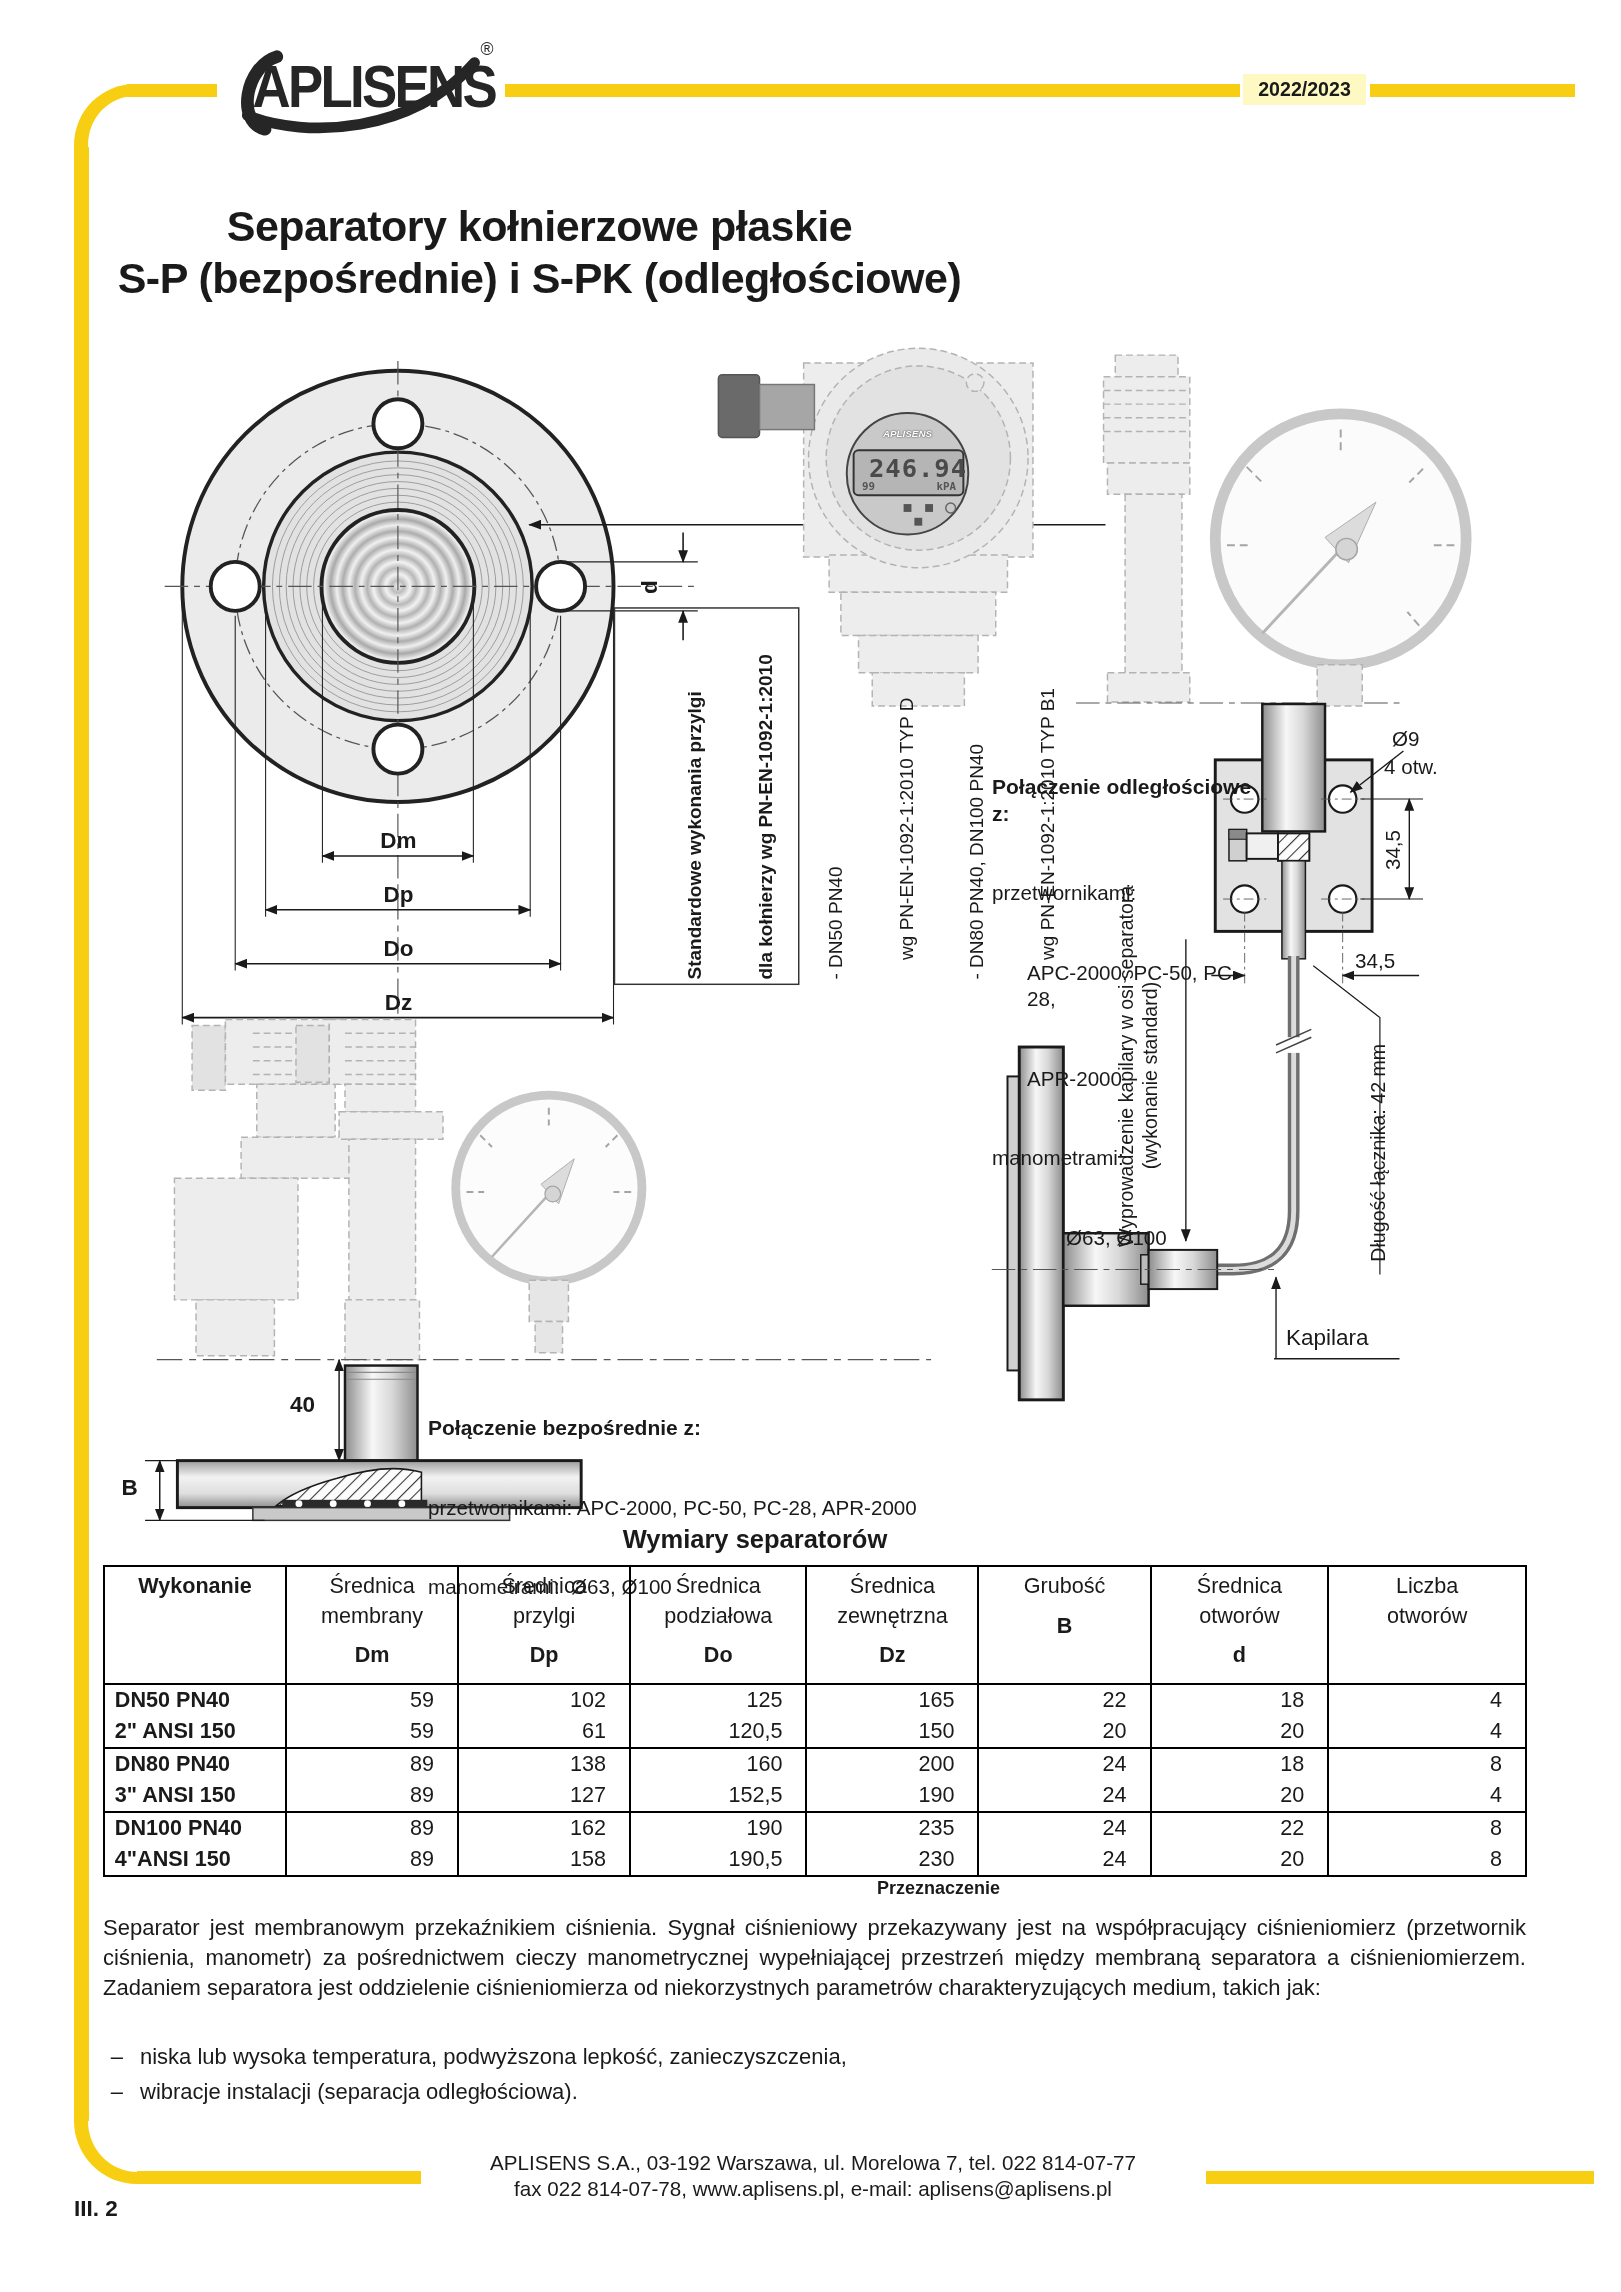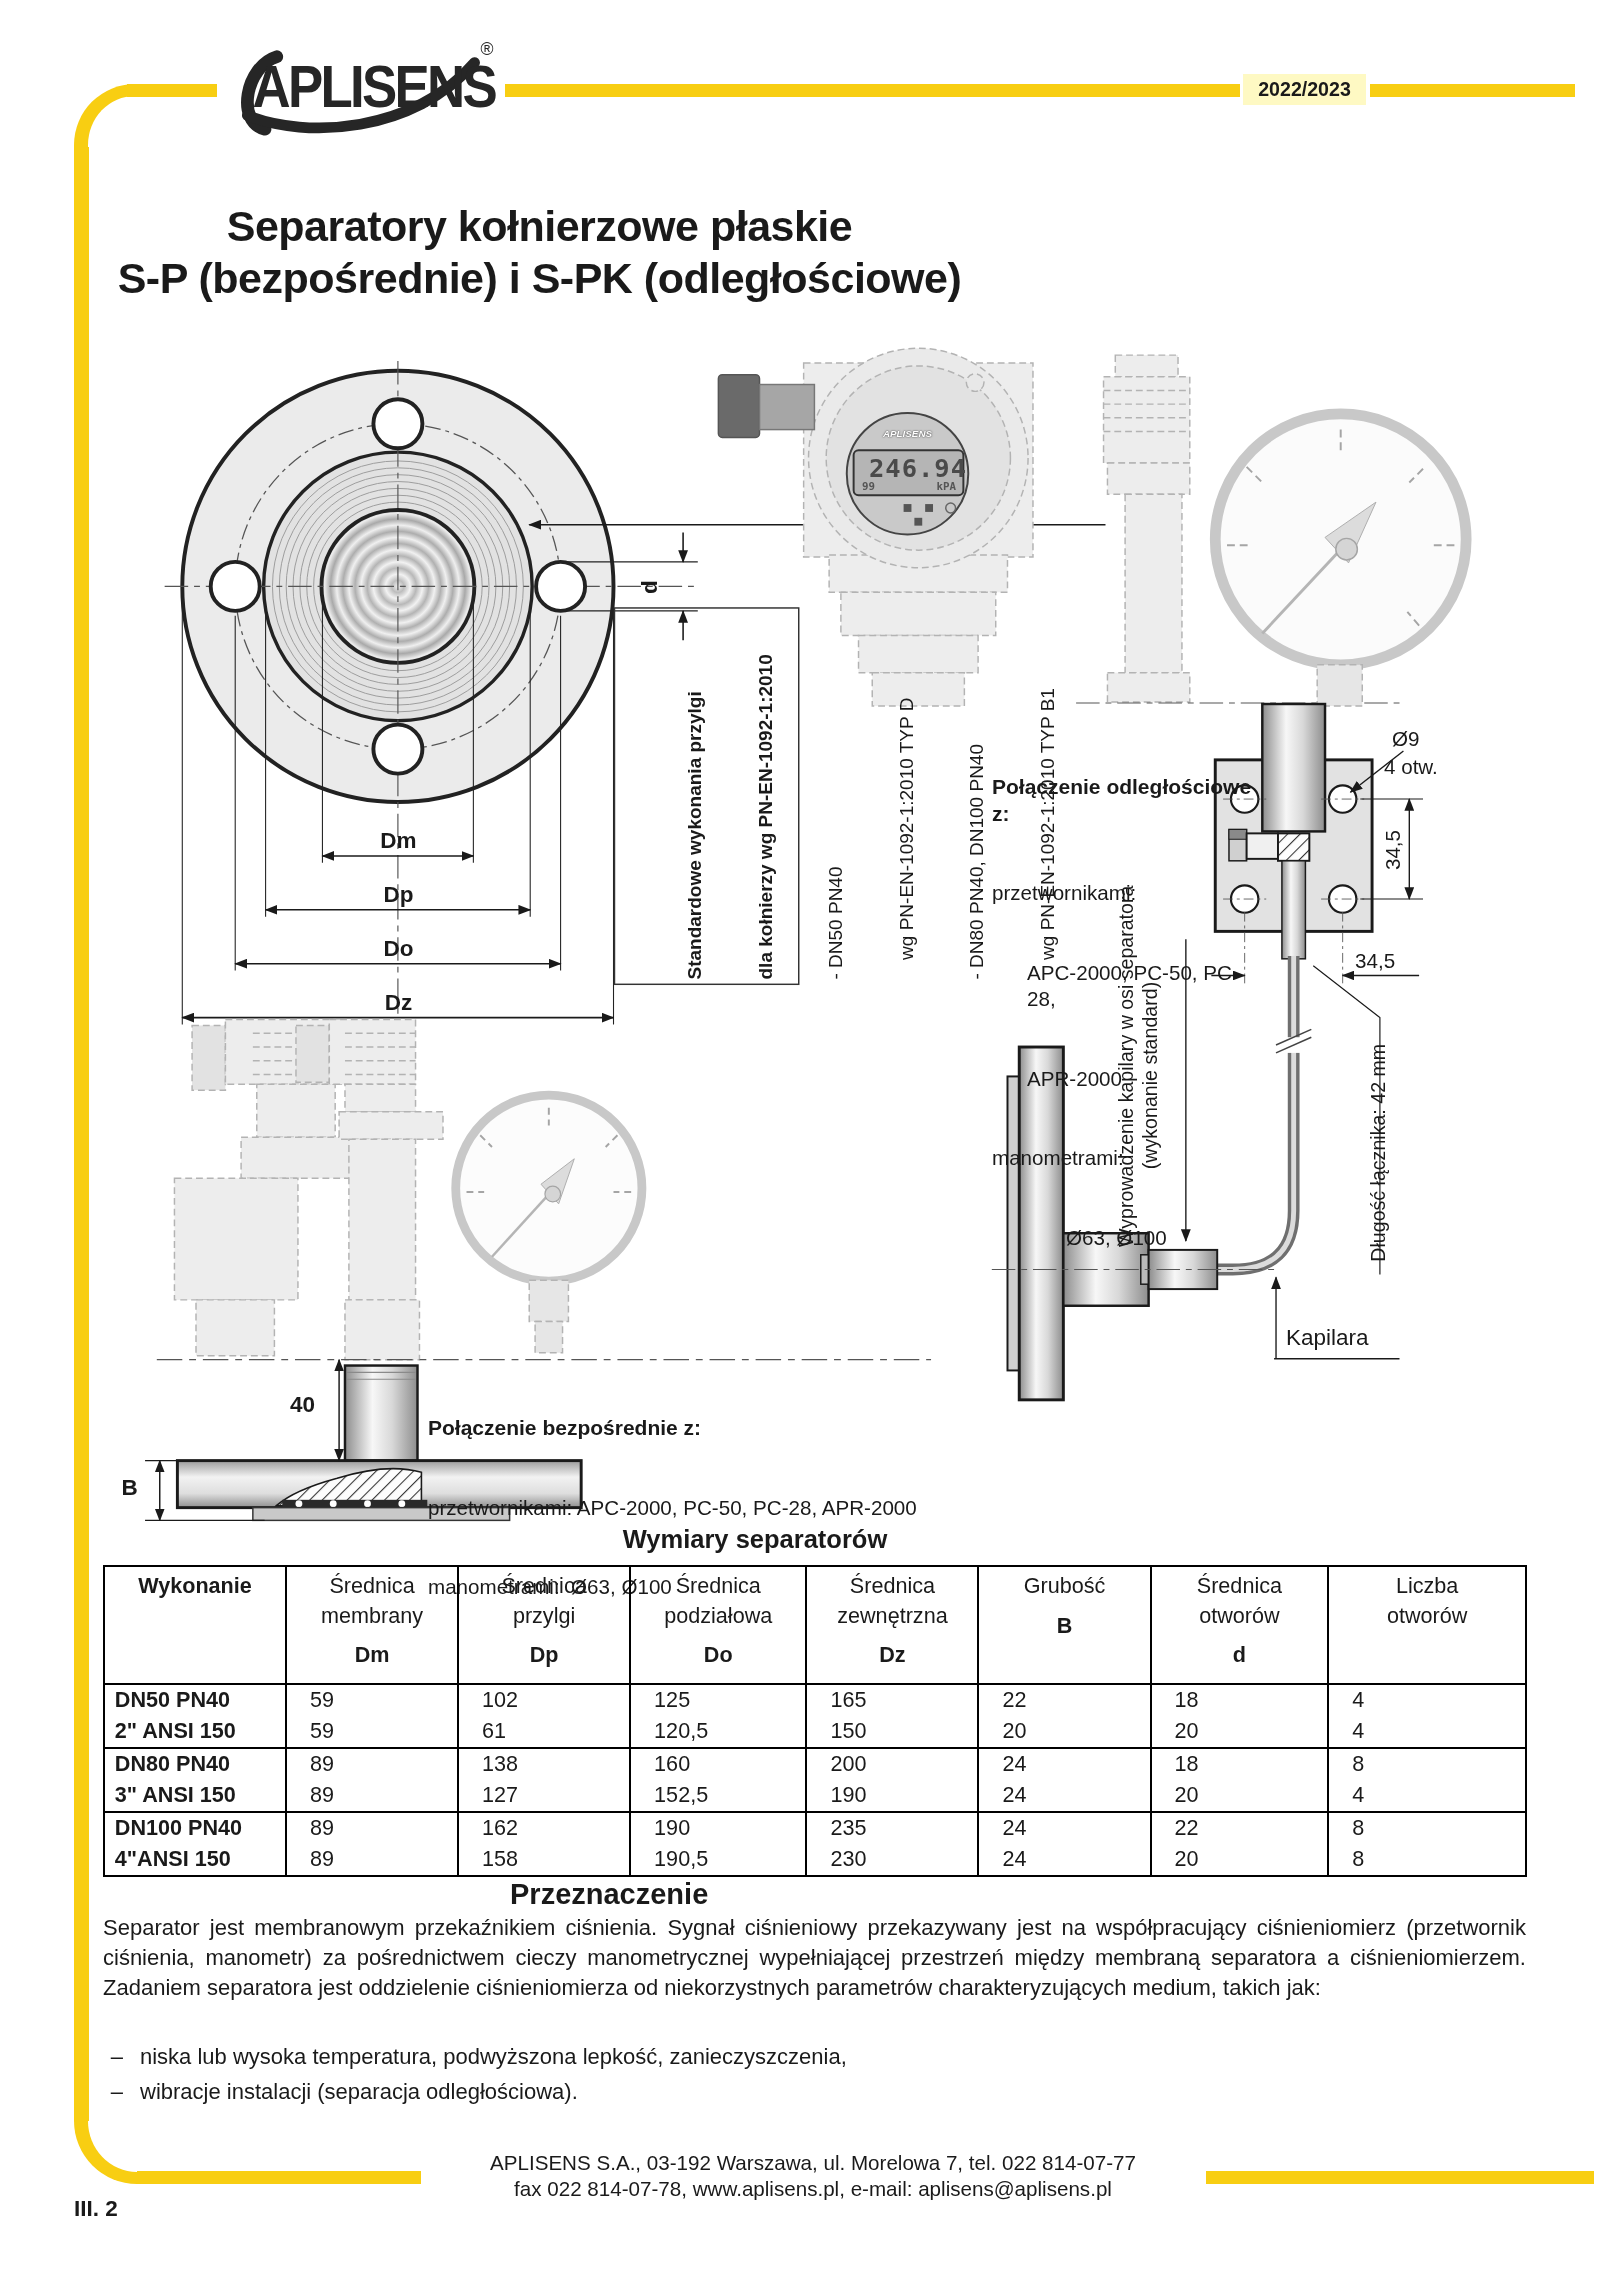--- a/index.html
+++ b/index.html
@@ -46,25 +46,25 @@
              font-weight:bold;font-size:25.5px;}
   table.dim{position:absolute;left:103px;top:1565px;width:1424px;border-collapse:collapse;
             table-layout:fixed;font-size:21.6px;}
   table.dim th,table.dim td{border-left:2px solid #000;border-right:2px solid #000;padding:0 23px;}
   table.dim{border:2.9px solid #000;}
   table.dim thead th{border-bottom:2.9px solid #000;font-weight:normal;vertical-align:top;
                      text-align:center;height:110px;padding-top:5.9px;}
   table.dim thead .h1{font-size:21.6px;} table.dim thead .h2{font-size:21.6px;margin-top:3.9px;}
   table.dim thead .hs{font-weight:bold;font-size:21.6px;margin-top:13.7px;}
   table.dim thead th.wyk .h1{font-weight:bold;}
-  table.dim td{height:31px;text-align:left;}
+  table.dim td{height:31px;text-align:right;}
   table.dim td.nm{text-align:left;font-weight:bold;padding-left:9.8px;}
   table.dim tr.grp td{border-top:2.9px solid #000;}
   
-  .sec-head{position:absolute;left:510px;top:1878px;width:490px;text-align:left;font-weight:bold;font-size:29px;}
+  .sec-head{position:absolute;left:510px;top:1878px;width:490px;text-align:right;font-weight:bold;font-size:18px;}
   .purpose{position:absolute;left:103px;top:1913px;width:1423px;font-size:22px;line-height:30px;text-align:justify;}
   .bullets{position:absolute;left:103px;top:2039px;width:1423px;font-size:22px;line-height:35px;}
   .bullets .row{display:flex;}
   .bullets .mk{width:37px;padding-left:7.8px;box-sizing:border-box;}
   
   .footer-text{position:absolute;left:421px;top:2150px;width:784px;background:#fff;z-index:3;
                text-align:center;font-size:20.6px;line-height:25.5px;}
   .page-num{position:absolute;left:74px;top:2196px;font-weight:bold;font-size:22.5px;}
   svg.overlay{position:absolute;left:0;top:0;z-index:1;}
   .txt{z-index:2;}

